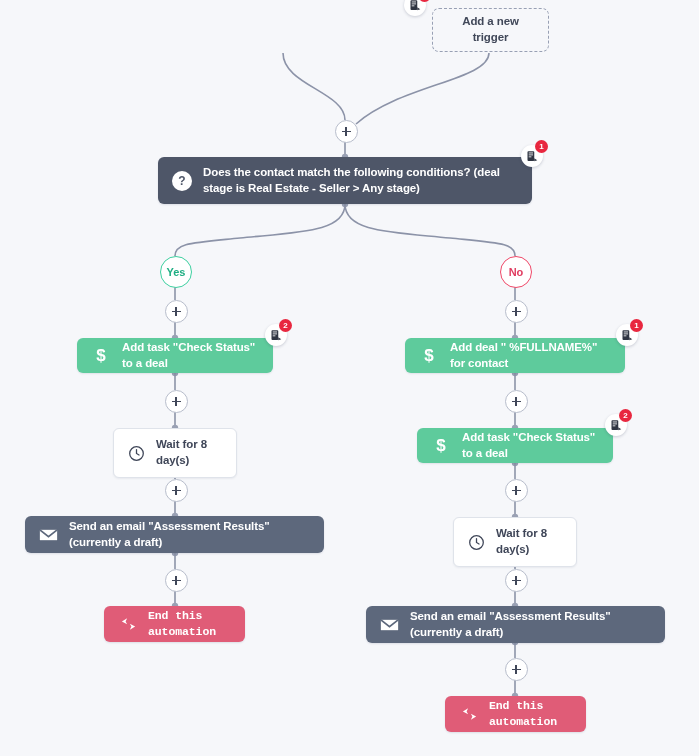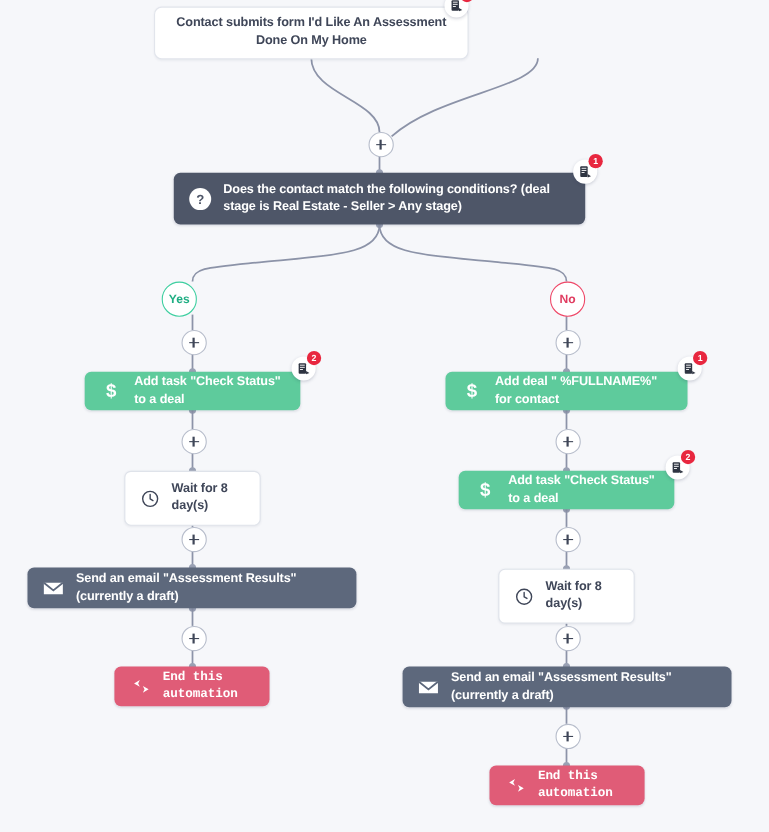--- a/index.html
+++ b/index.html
@@ -271,53 +271,53 @@
     <circle class="edge-dot" cx="515" cy="552" r="3.2"></circle>
     <path class="edge-path" d="M515 552 L 515 569"></path>
     <path class="edge-path" d="M515 590 L 515 606"></path>
     <circle class="edge-dot" cx="515" cy="606" r="3.2"></circle>
     <circle class="edge-dot" cx="515" cy="642" r="3.2"></circle>
     <path class="edge-path" d="M515 642 L 515 658"></path>
     <path class="edge-path" d="M515 679 L 515 696"></path>
     <circle class="edge-dot" cx="515" cy="696" r="3.2"></circle>
   </svg>
 
-  <div class="node node-trigger" style="left:140px; top:6px; width:286px; height:48px;">
-    <span class="node-label">Contact submits form I'd Like An Assessment Done On My Home</span>
-  </div>
   <div class="note-badge" style="left:404px; top:-6px;">
     <svg width="12" height="12" viewBox="0 0 16 16">
       <rect x="2" y="1.5" width="9" height="13" rx="1.2" fill="#2f3542"></rect>
       <rect x="3.6" y="3.4" width="5.8" height="1.1" fill="#ffffff"></rect>
       <rect x="3.6" y="6" width="5.8" height="1.1" fill="#ffffff"></rect>
       <rect x="3.6" y="8.6" width="3.6" height="1.1" fill="#ffffff"></rect>
       <path d="M11 11 L15 13.5 L11 15 Z" fill="#2f3542"></path>
     </svg>
     <span class="note-count">1</span>
   </div>
 
+  <div class="node node-dashed" style="left:432px; top:8px; width:117px; height:44px;">
+    <span class="node-label">Add a new trigger</span>
+  </div>
 
   <div class="plus-btn" style="left:334.5px; top:120px;"></div>
 
   <div class="node node-dark" style="left:158px; top:157px; width:374px; height:47px;">
     <span class="node-icon icon-q">?</span>
     <span class="node-label">Does the contact match the following conditions? (deal stage is Real Estate - Seller &gt; Any stage)</span>
   </div>
   <div class="note-badge" style="left:521px; top:145px;">
     <svg width="12" height="12" viewBox="0 0 16 16">
       <rect x="2" y="1.5" width="9" height="13" rx="1.2" fill="#2f3542"></rect>
       <rect x="3.6" y="3.4" width="5.8" height="1.1" fill="#ffffff"></rect>
       <rect x="3.6" y="6" width="5.8" height="1.1" fill="#ffffff"></rect>
       <rect x="3.6" y="8.6" width="3.6" height="1.1" fill="#ffffff"></rect>
       <path d="M11 11 L15 13.5 L11 15 Z" fill="#2f3542"></path>
     </svg>
     <span class="note-count">1</span>
   </div>
 
-  <div class="branch-pill branch-yes" style="left:147px; top:256px;">
+  <div class="branch-pill branch-yes" style="left:160px; top:256px;">
     <span>Yes</span>
   </div>
   <div class="branch-pill branch-no" style="left:500px; top:256px;">
     <span>No</span>
   </div>
 
   <div class="plus-btn" style="left:164.5px; top:300px;"></div>
 
   <div class="node node-green" style="left:77px; top:338px; width:196px; height:35px;">
     <span class="node-icon icon-dollar">$</span>

